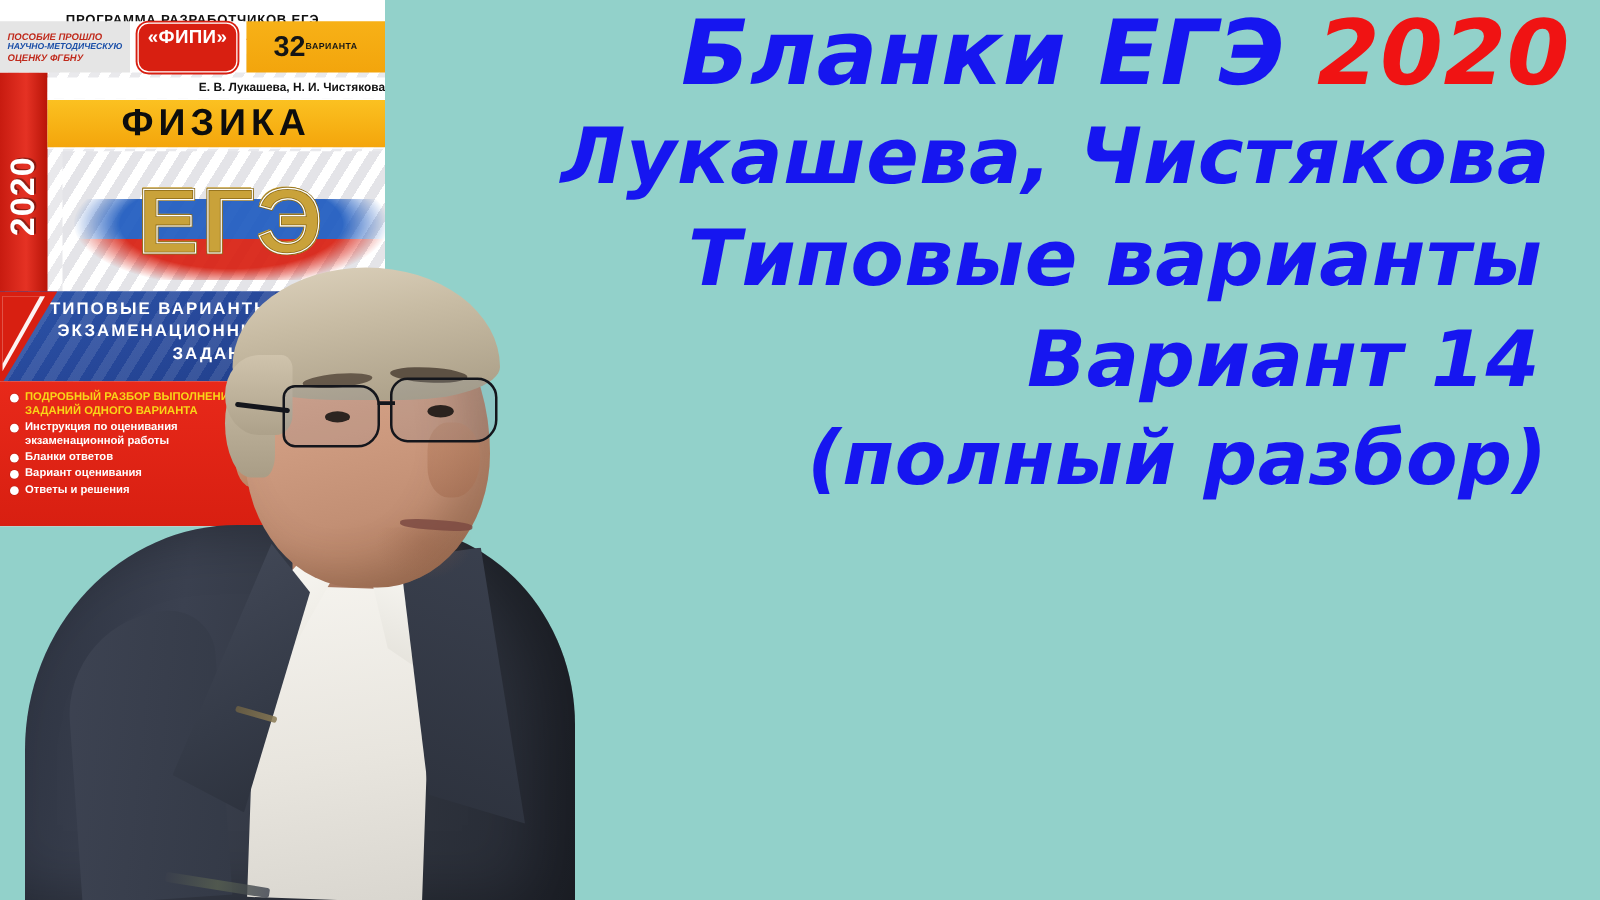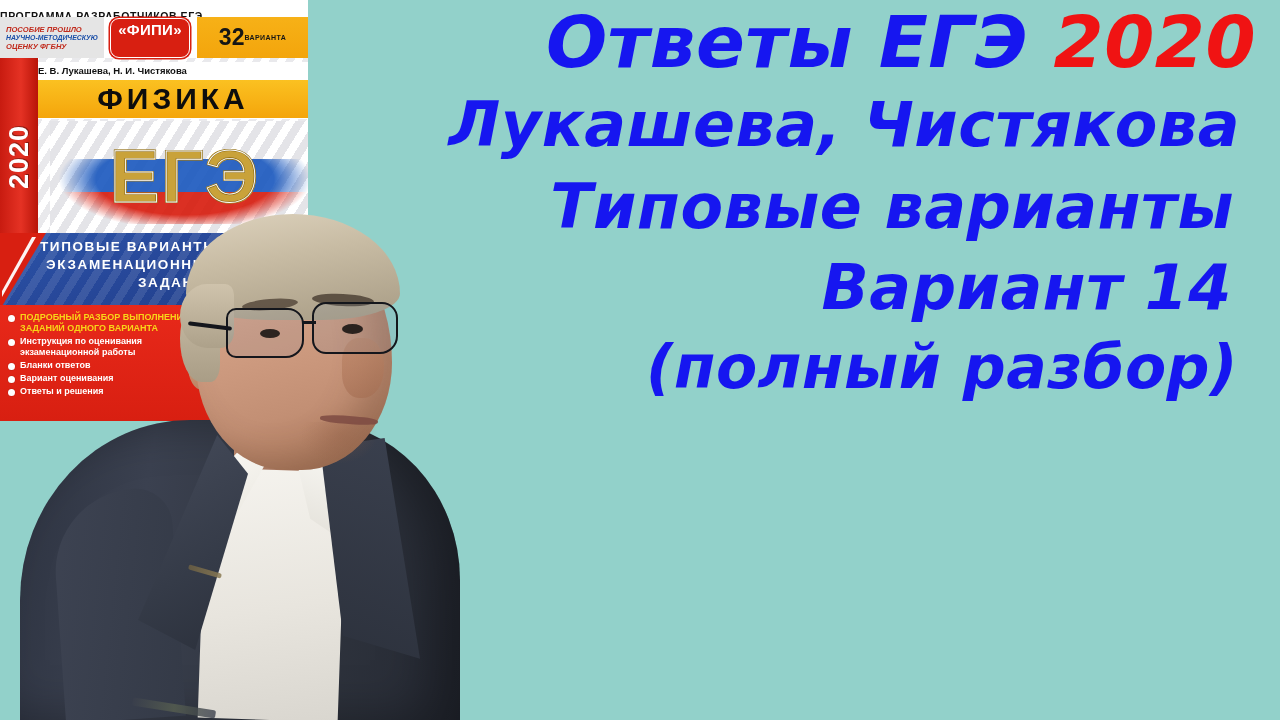--- a/index.html
+++ b/index.html
@@ -28,21 +28,21 @@
     background:
       repeating-linear-gradient(-58deg,
         #ffffff 0px, #ffffff 7px,
         #e9e9ec 7px, #e9e9ec 14px);
   }
 
   
   .hdr-band {
     position:absolute; left:0; top:0; width:308px; height:32px;
     background:#ffffff; z-index:6;
-    display:flex; align-items:center; justify-content:flex-start;
+    display:flex; align-items:center; justify-content:center;
     border-bottom:1.5px solid #d23a27;
   }
   .hdr-band span {
     font-size:10.5px; font-weight:bold; color:#111; letter-spacing:.6px;
     white-space:nowrap;
   }
 
   
   .row2 { position:absolute; left:0; top:17px; width:308px; height:41px; z-index:6; display:flex; }
   .row2-left {
@@ -79,21 +79,21 @@
     position:absolute; left:50%; top:50%;
     transform:translate(-50%,-50%) rotate(-90deg);
     color:#fff; font-size:27px; font-weight:bold; letter-spacing:1px;
     white-space:nowrap;
     text-shadow:1px 1px 0 rgba(0,0,0,.35);
   }
 
   
   .authors {
     position:absolute; left:38px; top:62px; width:270px; height:17px; z-index:6;
-    background:#ffffff; display:flex; align-items:center; justify-content:flex-start;
+    background:#ffffff; display:flex; align-items:center; justify-content:flex-end;
   }
   .authors span { font-size:9.5px; font-weight:bold; color:#111; white-space:nowrap; }
 
   
   .fizika {
     position:absolute; left:38px; top:79px; width:270px; height:40px; z-index:6;
     background:linear-gradient(180deg,#fbc121 0%,#f4a50b 100%);
     display:flex; align-items:center; justify-content:center;
     border-top:1.5px solid #fff; border-bottom:1.5px solid #fff;
   }
@@ -477,20 +477,20 @@
     <div class="eye1"></div>
     <div class="eye2"></div>
     <div class="gl-lensL"></div>
     <div class="gl-lensR"></div>
     <div class="gl-bridge"></div>
     <div class="gl-temple"></div>
     <div class="mouth"></div>
   </div>
 
   <div id="titleblock">
-    <div class="tline r1"><span>Ответы ЕГЭ </span><span class="yr">2020</span></div>
+    <div class="tline r1"><span>Бланки ЕГЭ </span><span class="yr">2020</span></div>
     <div class="tline r2">Лукашева, Чистякова</div>
     <div class="tline r3">Типовые варианты</div>
     <div class="tline r4">Вариант 14</div>
     <div class="tline r5">(полный разбор)</div>
   </div>
 
 </div>
 
 </body></html>

